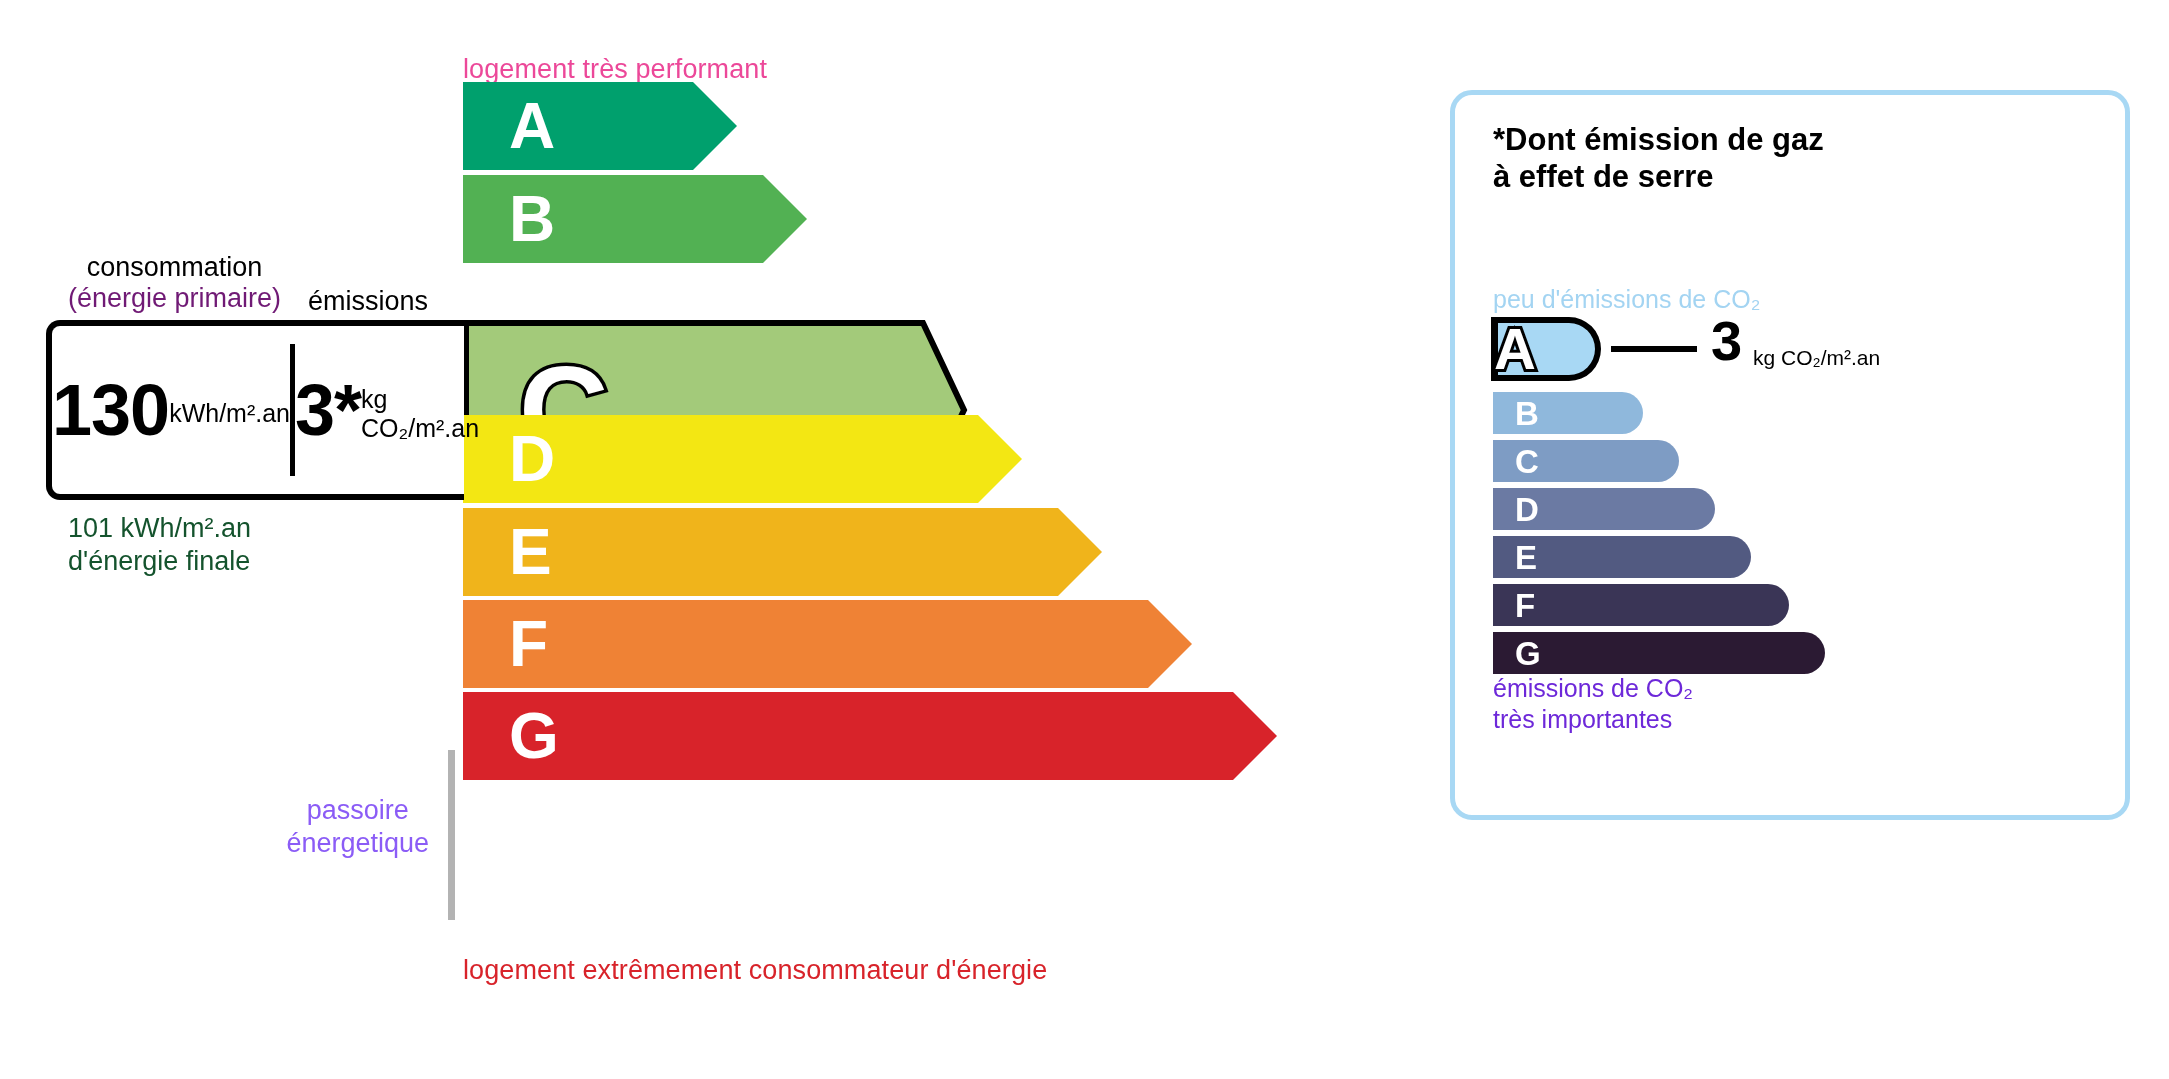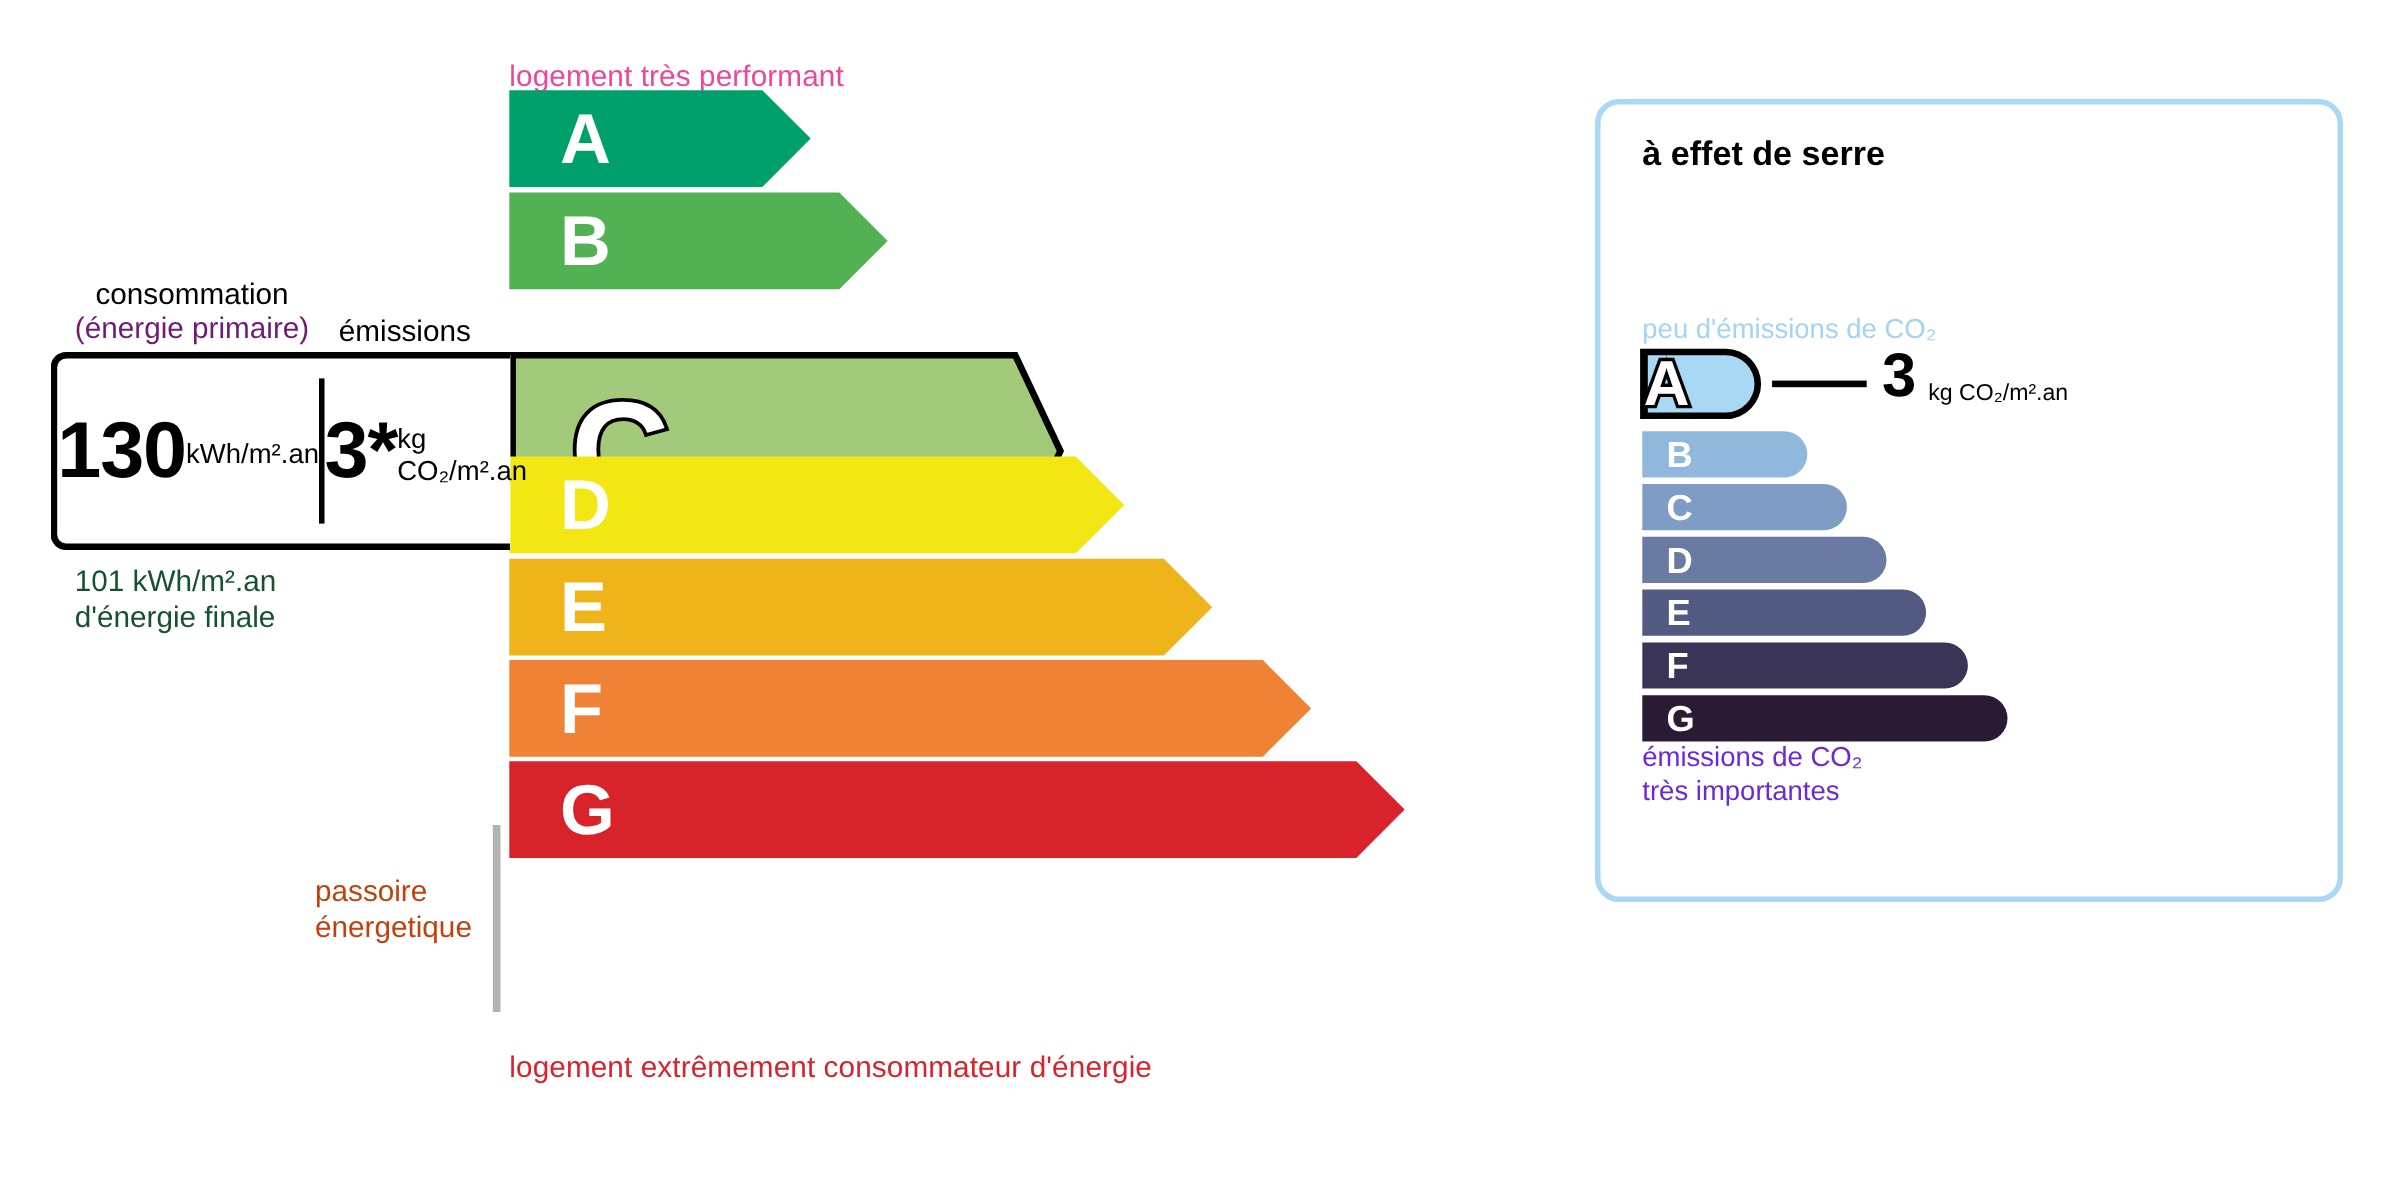--- a/index.html
+++ b/index.html
@@ -51,22 +51,22 @@
   #hdr-conso .l2{color:#701a75;display:block;}
   #hdr-emis{left:308px;top:286px;}
 
   #final-energy{
     position:absolute;left:68px;top:512px;
     font-size:27px;color:#14532d;line-height:1.22;white-space:nowrap;
   }
 
   #passoire-wrap{position:absolute;left:290px;top:750px;width:165px;height:170px;}
   #passoire-label{
-    position:absolute;right:26px;top:44px;text-align:left;
-    font-size:27px;color:#c2410c;line-height:1.22;white-space:nowrap;
+    position:absolute;right:26px;top:44px;text-align:center;
+    font-size:27px;color:#8b5cf6;line-height:1.22;white-space:nowrap;
   }
   #passoire-bar{position:absolute;right:0;top:0;width:7px;height:170px;background:#b3b3b3;}
 
   
   #co2-panel{
     position:absolute;left:1450px;top:90px;width:680px;height:730px;
     border:5px solid #a8d8f4;border-radius:22px;background:#fff;box-sizing:border-box;
   }
   #co2-title{
     position:absolute;left:38px;top:26px;font-size:31px;font-weight:bold;
@@ -183,20 +183,21 @@
       <div id="passoire-label">
         <div>passoire</div>
         <div>énergetique</div>
       </div>
       <div id="passoire-bar"></div>
     </div>
   </div>
 
   <div id="co2-panel">
     <div id="co2-title">
+      <div>*Dont émission de gaz</div>
       <div>à effet de serre</div>
     </div>
 
     <div id="co2-top-caption">peu d'émissions de CO₂</div>
 
     <div id="co2-bars">
         <div class="co2bar" style="top: 297px; width: 150px; background: rgb(143, 184, 220);">
           <span class="cletter">B</span>
         </div>
         <div class="co2bar" style="top: 345px; width: 186px; background: rgb(126, 156, 196);">

